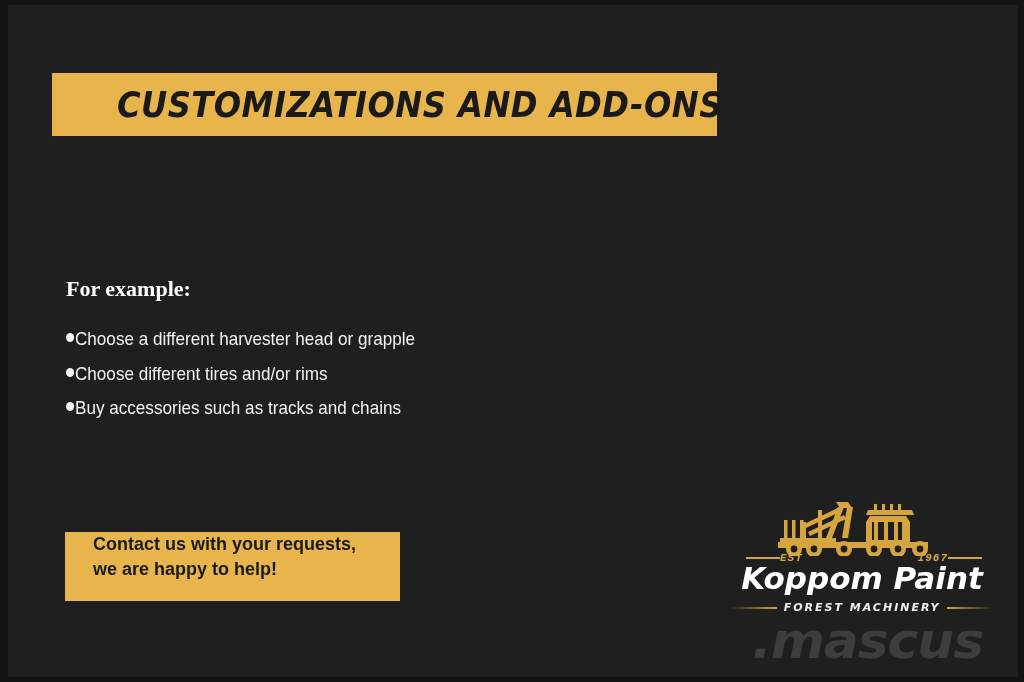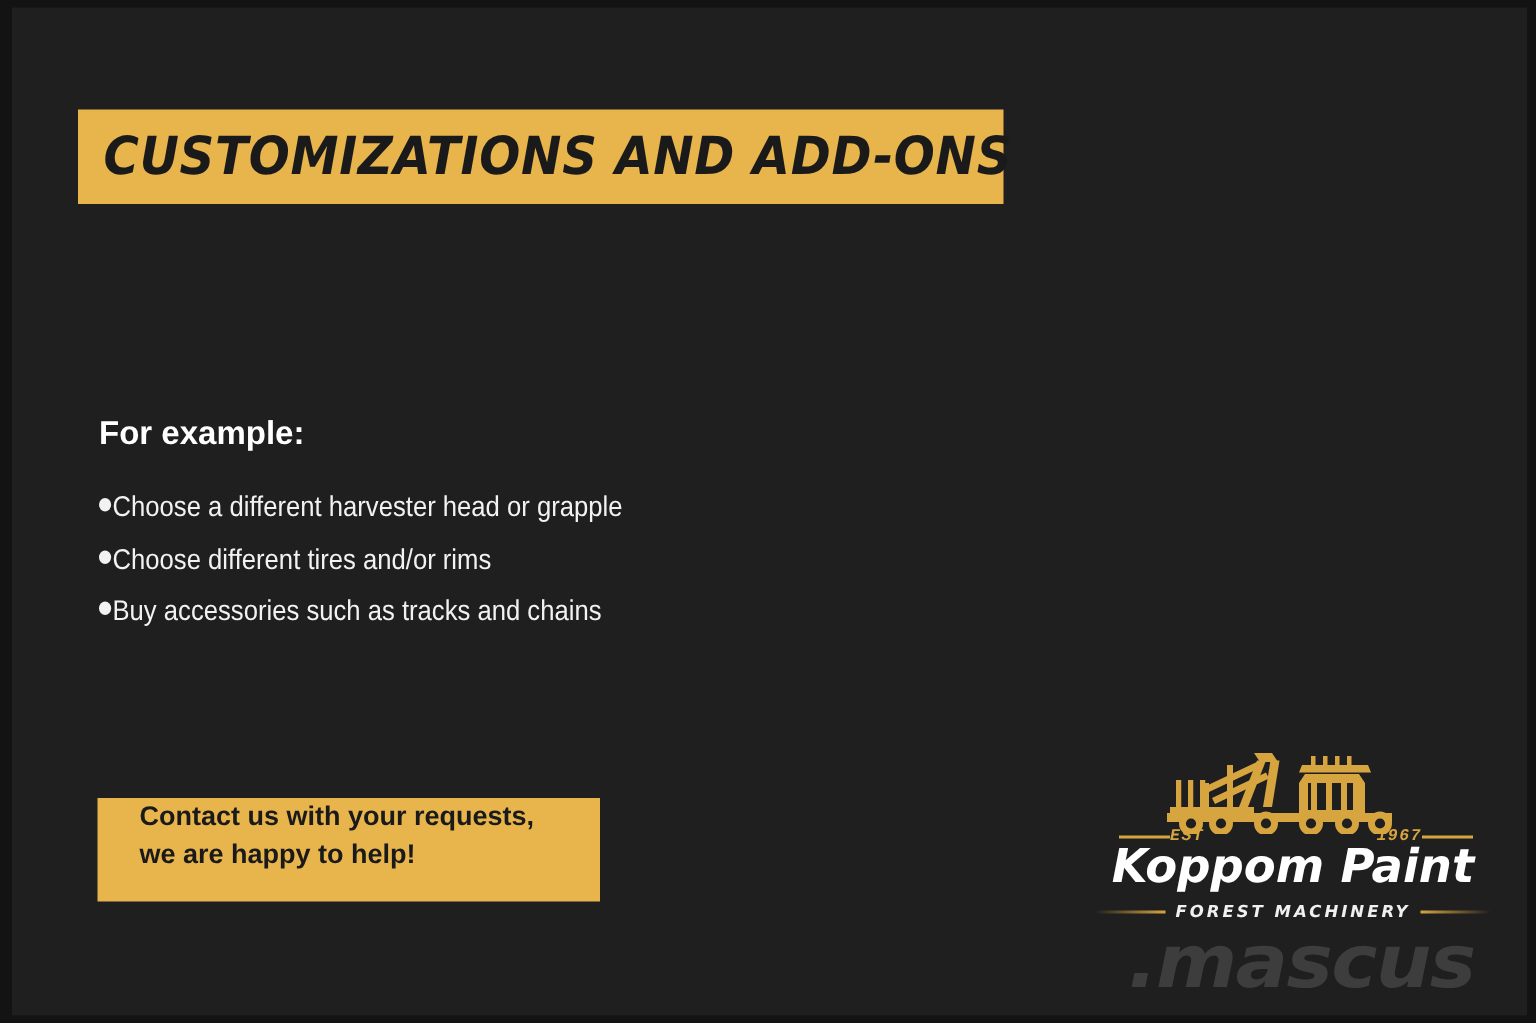--- a/index.html
+++ b/index.html
@@ -36,20 +36,21 @@
   
   #title-banner {
     position: absolute;
     left: 52px;
     top: 73px;
     width: 617px;
     height: 63px;
     background: #e8b44c;
     display: flex;
     align-items: center;
+    padding-left: 48px;
   }
   #title-text {
     margin-left: 17px;
     font-family: "DejaVu Sans", sans-serif;
     font-size: 35px;
     font-weight: bold;
     font-style: italic;
     letter-spacing: 0.5px;
     color: #1a1a1a;
     transform: scaleX(0.92);
@@ -69,21 +70,21 @@
     line-height: 34px;
   }
   #intro div { transform: scaleX(0.90); transform-origin: left center; white-space: nowrap; }
 
   
   #for-example {
     position: absolute;
     left: 66px;
     top: 276px;
     color: #ffffff;
-    font-family: Liberation Sans, sans-serif;
+    font-family: Liberation Serif, serif;
     font-size: 22px;
     font-weight: bold;
     white-space: nowrap;
   }
 
   
   #bullets {
     position: absolute;
     left: 66px;
     top: 322px;

